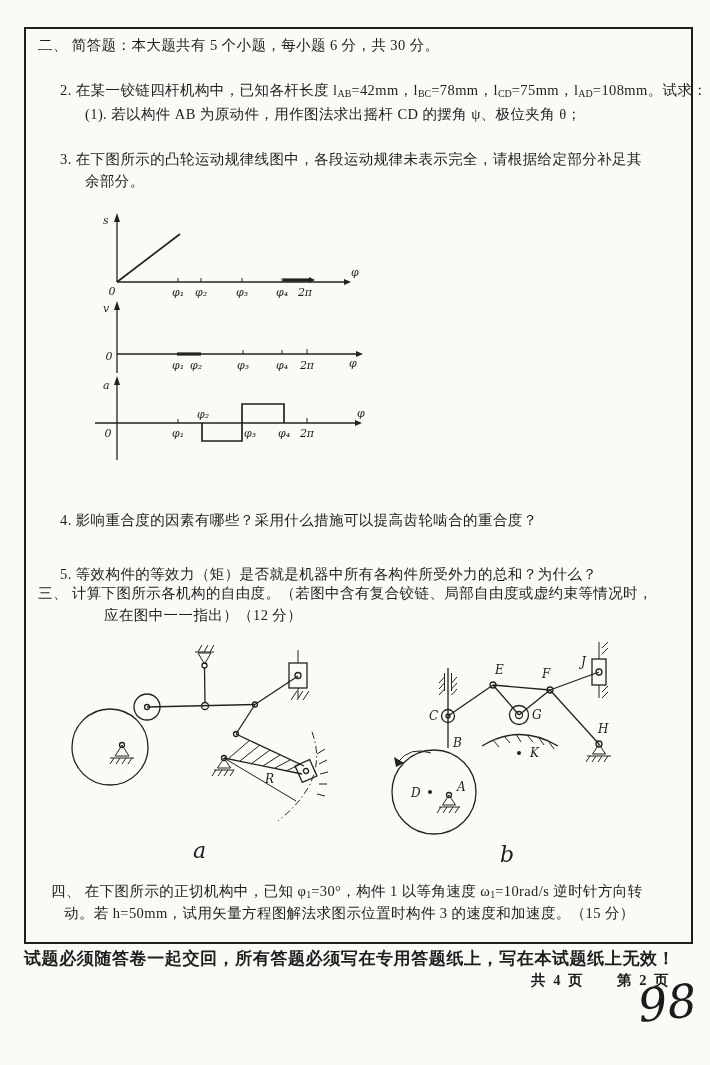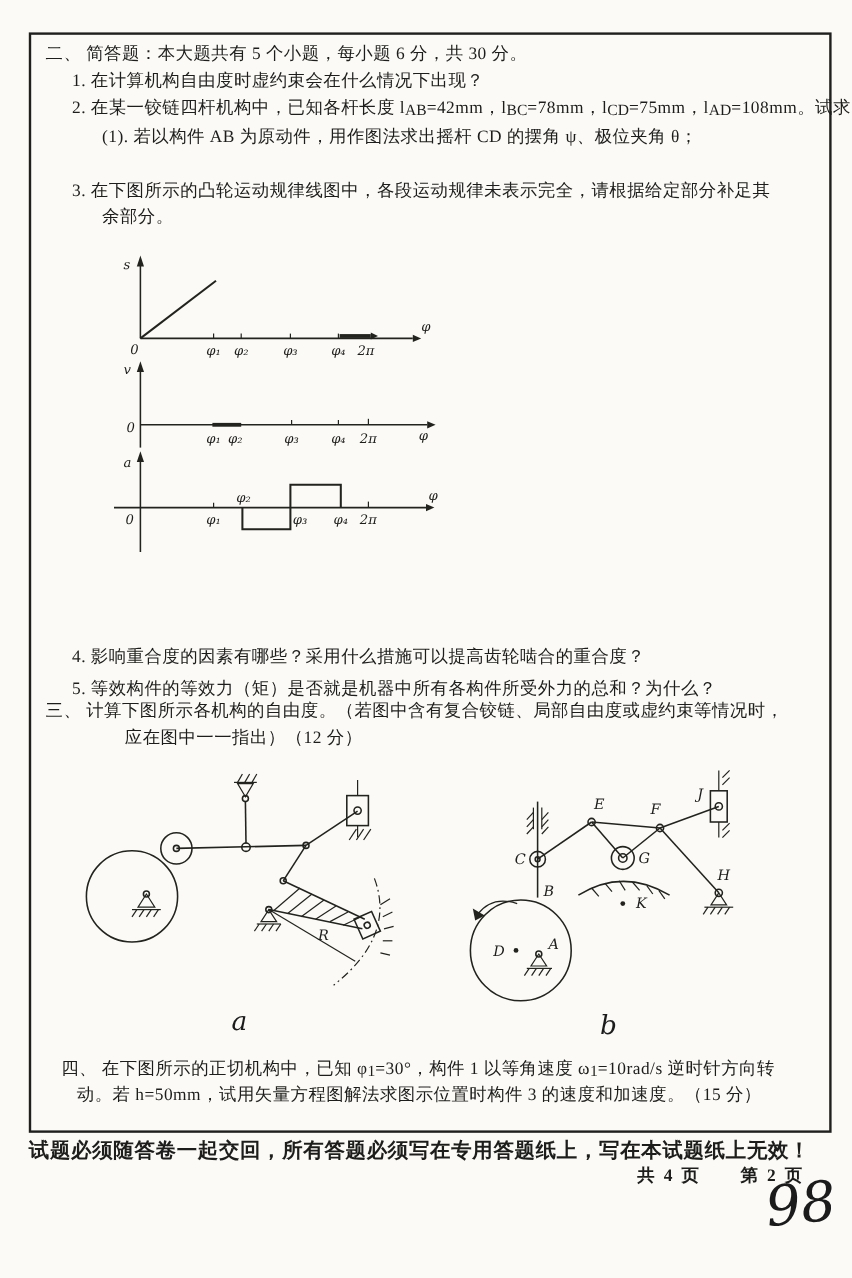--- a/index.html
+++ b/index.html
@@ -7,21 +7,21 @@
     position:relative; width:710px; height:1065px;
     background:#fbfaf7; color:#1d1d1b;
     font-family:"Liberation Serif", serif;
     overflow:hidden;
   }
   .frame {
     position:absolute; left:24px; top:27px; width:669px; height:917px;
     border:2px solid #1f1f1d; box-sizing:border-box;
   }
   .tl { position:absolute; white-space:nowrap; font-size:14.5px; line-height:1.15; letter-spacing:0.4px; }
-  .tl sub { font-size:13px; letter-spacing:0; vertical-align:-2px; }
+  .tl sub { font-size:10px; letter-spacing:0; vertical-align:-2px; }
   .footer-note { font-size:17px; font-weight:bold; letter-spacing:0.6px; }
   .pagenum { font-size:14.5px; font-weight:bold; letter-spacing:2px; }
   .hw98 {
     position:absolute; left:638px; top:976px;
     font-family:"DejaVu Serif", serif; font-style:italic;
     font-size:46px; transform:rotate(-6deg); color:#1b1b1b;
   }
   svg { position:absolute; overflow:visible; }
   svg .stroke { stroke:#22221f; stroke-width:1.3; fill:none; }
   svg .thin  { stroke:#22221f; stroke-width:1; fill:none; }
@@ -33,21 +33,20 @@
   svg text.cap  { font-family:"DejaVu Serif", serif; font-style:italic; font-size:22px; fill:#1b1b1b; }
 </style>
 </head>
 <body>
 
 <div class="page">
 
   <div class="frame"></div>
 
   <div class="tl" style="left:38px; top:37px;">二、 简答题：本大题共有 5 个小题，每小题 6 分，共 30 分。</div>
-  <div class="tl" style="left:60px; top:60px;">1. 在计算机构自由度时虚约束会在什么情况下出现？</div>
 
   <div class="tl" style="left:60px; top:82px;"><span>2. 在某一铰链四杆机构中，已知各杆长度 l</span><sub>AB</sub><span>=42mm，l</span><sub>BC</sub><span>=78mm，l</span><sub>CD</sub><span>=75mm，l</span><sub>AD</sub><span>=108mm。试求：</span></div>
 
   <div class="tl" style="left:85px; top:106px;">(1). 若以构件 AB 为原动件，用作图法求出摇杆 CD 的摆角 ψ、极位夹角 θ；</div>
 
   <div class="tl" style="left:60px; top:151px;">3. 在下图所示的凸轮运动规律线图中，各段运动规律未表示完全，请根据给定部分补足其</div>
   <div class="tl" style="left:85px; top:173px;">余部分。</div>
 
   <svg style="left:88px; top:210px;" width="290" height="265" viewBox="0 0 290 265">
 
@@ -105,21 +104,21 @@
       <text class="tick" x="20" y="227">0</text>
       <text class="tick" x="90" y="227">φ₁</text>
       <text class="tick" x="115" y="208">φ₂</text>
       <text class="tick" x="162" y="227">φ₃</text>
       <text class="tick" x="196" y="227">φ₄</text>
       <text class="tick" x="219" y="227">2π</text>
       <text class="axis" x="269" y="207">φ</text>
     </g>
   </svg>
 
-  <div class="tl" style="left:60px; top:540px;">4. 影响重合度的因素有哪些？采用什么措施可以提高齿轮啮合的重合度？</div>
+  <div class="tl" style="left:60px; top:512px;">4. 影响重合度的因素有哪些？采用什么措施可以提高齿轮啮合的重合度？</div>
   <div class="tl" style="left:60px; top:538px;margin-top:28px;">5. 等效构件的等效力（矩）是否就是机器中所有各构件所受外力的总和？为什么？</div>
 
   <div class="tl" style="left:38px; top:585px;">三、 计算下图所示各机构的自由度。（若图中含有复合铰链、局部自由度或虚约束等情况时，</div>
   <div class="tl" style="left:72px; top:607px;margin-left:32px;">应在图中一一指出）（12 分）</div>
 
   <svg style="left:30px; top:640px;" width="650" height="235" viewBox="0 0 650 235">
 
     <g>
       <circle class="stroke" cx="80" cy="107" r="38"></circle>
       <circle class="stroke" cx="117" cy="67" r="13"></circle>

